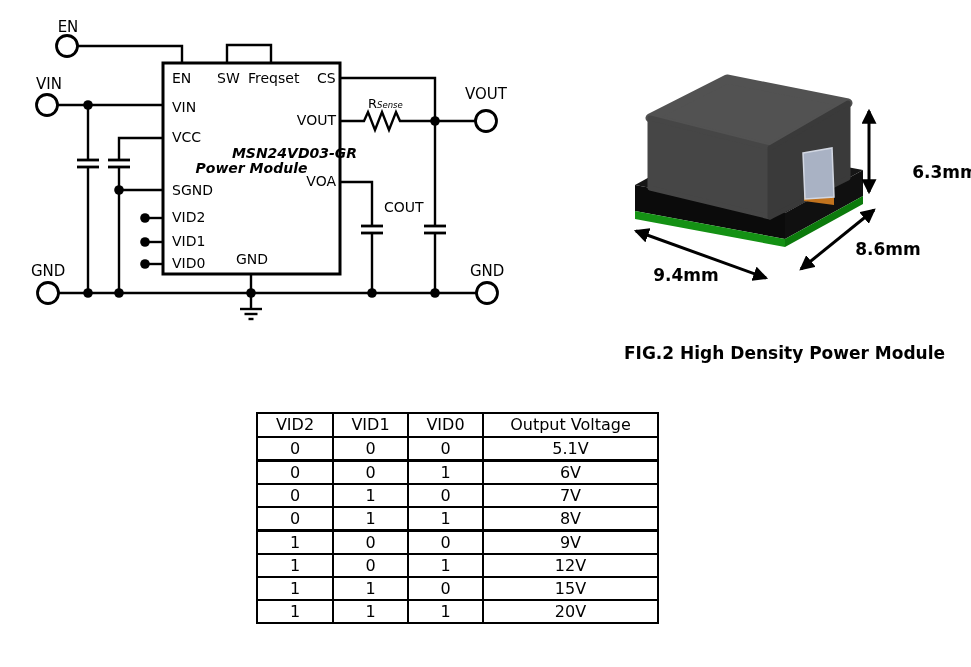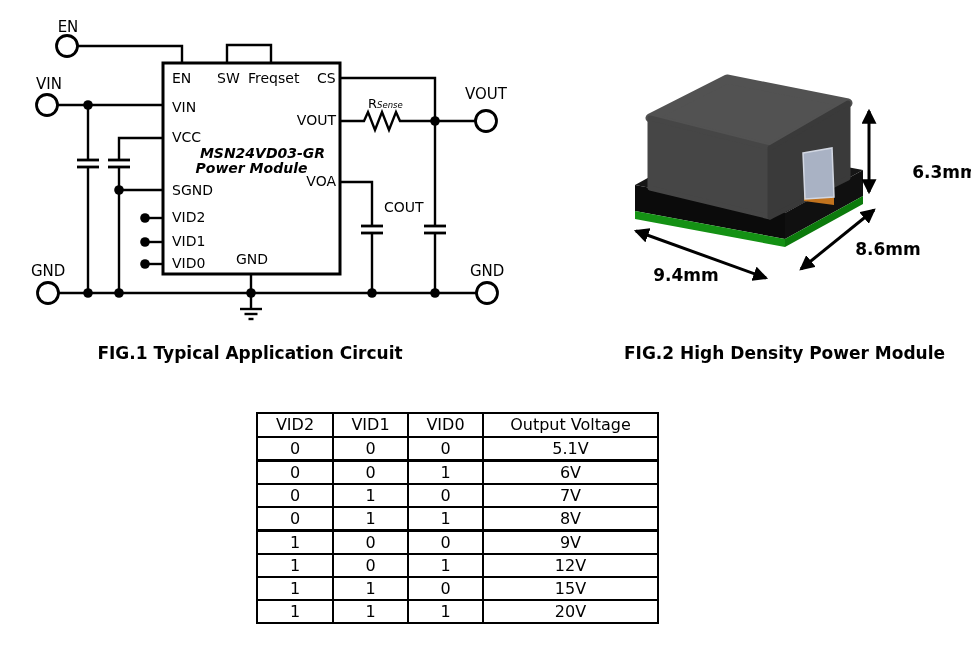--- a/index.html
+++ b/index.html
@@ -146,31 +146,30 @@
   <div class="lbl pin" style="left:172px;top:100px;">VIN</div>
   <div class="lbl pin" style="left:172px;top:130px;">VCC</div>
   <div class="lbl pin" style="left:172px;top:183px;">SGND</div>
   <div class="lbl pin" style="left:172px;top:210px;">VID2</div>
   <div class="lbl pin" style="left:172px;top:234px;">VID1</div>
   <div class="lbl pin" style="left:172px;top:256px;">VID0</div>
   <div class="lbl pin r" style="left:296px;top:113px;width:40px;">VOUT</div>
   <div class="lbl pin r" style="left:303px;top:174px;width:33px;">VOA</div>
   <div class="lbl pin" style="left:236px;top:252px;">GND</div>
 
-  <div class="lbl partname" style="left:166px;top:146px;width:193px;">MSN24VD03-GR</div>
+  <div class="lbl partname" style="left:166px;top:146px;width:193px;padding-left:32px;">MSN24VD03-GR</div>
   <div class="lbl partname" style="left:166px;top:161px;width:171px;">Power Module</div>
 
   <div class="lbl rsense" style="left:368px;top:97px;"><span>R</span><span class="sub">Sense</span></div>
   <div class="lbl coutl" style="left:384px;top:200px;"><span>C</span><span class="csub">OUT</span></div>
 
   <div class="lbl dim" style="left:649px;top:266px;width:74px;">9.4mm</div>
   <div class="lbl dim" style="left:851px;top:240px;width:74px;">8.6mm</div>
   <div class="lbl dim" style="left:908px;top:163px;width:74px;">6.3mm</div>
 
-  <div class="lbl caption" style="left:60px;top:344px;width:380px;">FIG.1 Typical Application Circuit</div>
   <div class="lbl caption" style="left:592px;top:344px;width:385px;">FIG.2 High Density Power Module</div>
 
   <table id="vtable">
     <thead>
       <tr>
         <th class="c1">VID2</th>
         <th class="c2">VID1</th>
         <th class="c3">VID0</th>
         <th class="c4">Output Voltage</th>
       </tr>

